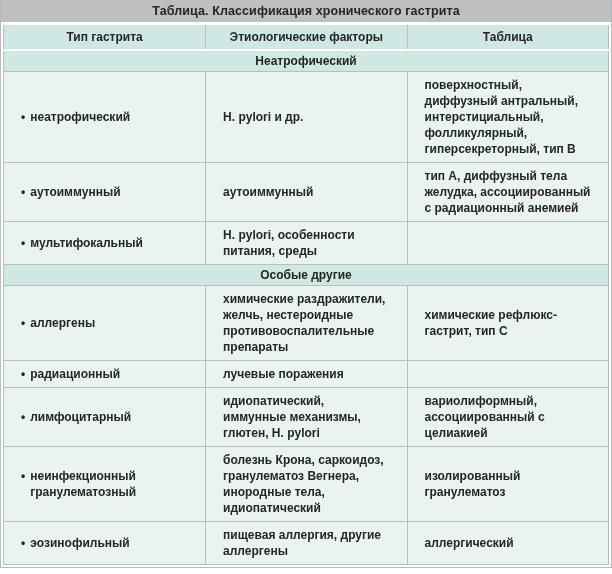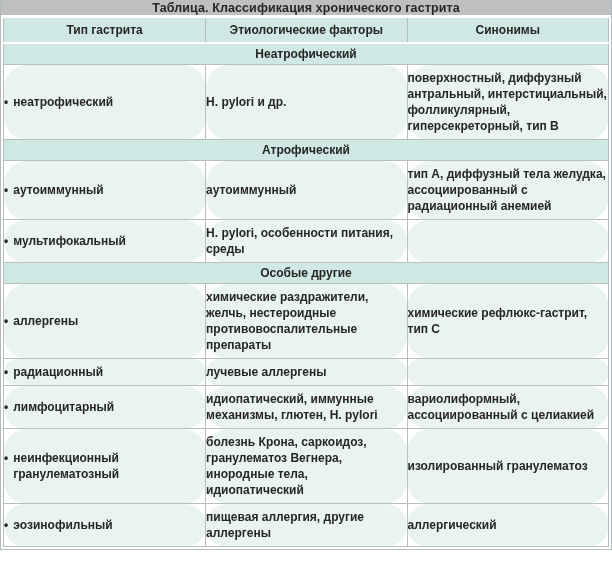--- a/index.html
+++ b/index.html
@@ -11,21 +11,21 @@
     width: 612px;
     box-sizing: border-box;
     font-family: "Liberation Sans", "DejaVu Sans", sans-serif;
     font-weight: 700;
     color: #262626;
     border: 1px solid #b3babb;
     border-top: none;
   }
   .title-bar {
     background: #bdbfc1;
-    height: 15px;
+    height: 22px;
     display: flex;
     align-items: center;
     justify-content: center;
     font-size: 12.5px;
     letter-spacing: 0.1px;
   }
   .body-pad {
     background: #ffffff;
     padding: 1px 2px 2px 2px;
   }
@@ -53,25 +53,24 @@
     text-align: center;
     font-size: 12px;
     padding: 3px 6px;
     border-top: 2px solid #ffffff;
     border-bottom: 2px solid #ffffff;
   }
   td.cell {
     background: #e9f3f0;
     font-size: 12px;
     line-height: 16px;
-    padding: 5px 0;
+    padding: 5px 17px;
     vertical-align: middle;
     text-align: left;
     word-wrap: break-word;
-    border-radius: 23px;
   }
   .type-wrap {
     display: flex;
     align-items: flex-start;
     gap: 5px;
   }
   .bullet {
     flex: 0 0 auto;
   }
   .col1 { width: 33.4%; }
@@ -87,42 +86,39 @@
     <table class="gastritis">
       <colgroup>
         <col class="col1">
           <col class="col2">
           <col class="col3">
       </colgroup>
       <thead>
         <tr>
           <th>Тип гастрита</th>
           <th>Этиологические факторы</th>
-          <th>Синонимы</th>
+          <th>Таблица</th>
         </tr>
       </thead>
       <tbody>
 
         <tr>
           <td class="band" colspan="3">Неатрофический</td>
         </tr>
         <tr>
           <td class="cell">
             <div class="type-wrap">
               <span class="bullet">•</span>
               <span>неатрофический</span>
             </div>
           </td>
           <td class="cell">H. pylori и др.</td>
           <td class="cell">поверхностный, диффузный антральный, интерстициальный, фолликулярный, гиперсекреторный, тип В</td>
         </tr>
 
-        <tr>
-          <td class="band" colspan="3">Атрофический</td>
-        </tr>
         <tr>
           <td class="cell">
             <div class="type-wrap">
               <span class="bullet">•</span>
               <span>аутоиммунный</span>
             </div>
           </td>
           <td class="cell">аутоиммунный</td>
           <td class="cell">тип А, диффузный тела желудка, ассоциированный с радиационный анемией</td>
         </tr>
@@ -150,21 +146,21 @@
           <td class="cell">химические раздражители, желчь, нестероидные противовоспалительные препараты</td>
           <td class="cell">химические рефлюкс-гастрит, тип С</td>
         </tr>
         <tr>
           <td class="cell">
             <div class="type-wrap">
               <span class="bullet">•</span>
               <span>радиационный</span>
             </div>
           </td>
-          <td class="cell">лучевые аллергены</td>
+          <td class="cell">лучевые поражения</td>
           <td class="cell"></td>
         </tr>
         <tr>
           <td class="cell">
             <div class="type-wrap">
               <span class="bullet">•</span>
               <span>лимфоцитарный</span>
             </div>
           </td>
           <td class="cell">идиопатический, иммунные механизмы, глютен, H. pylori</td>

